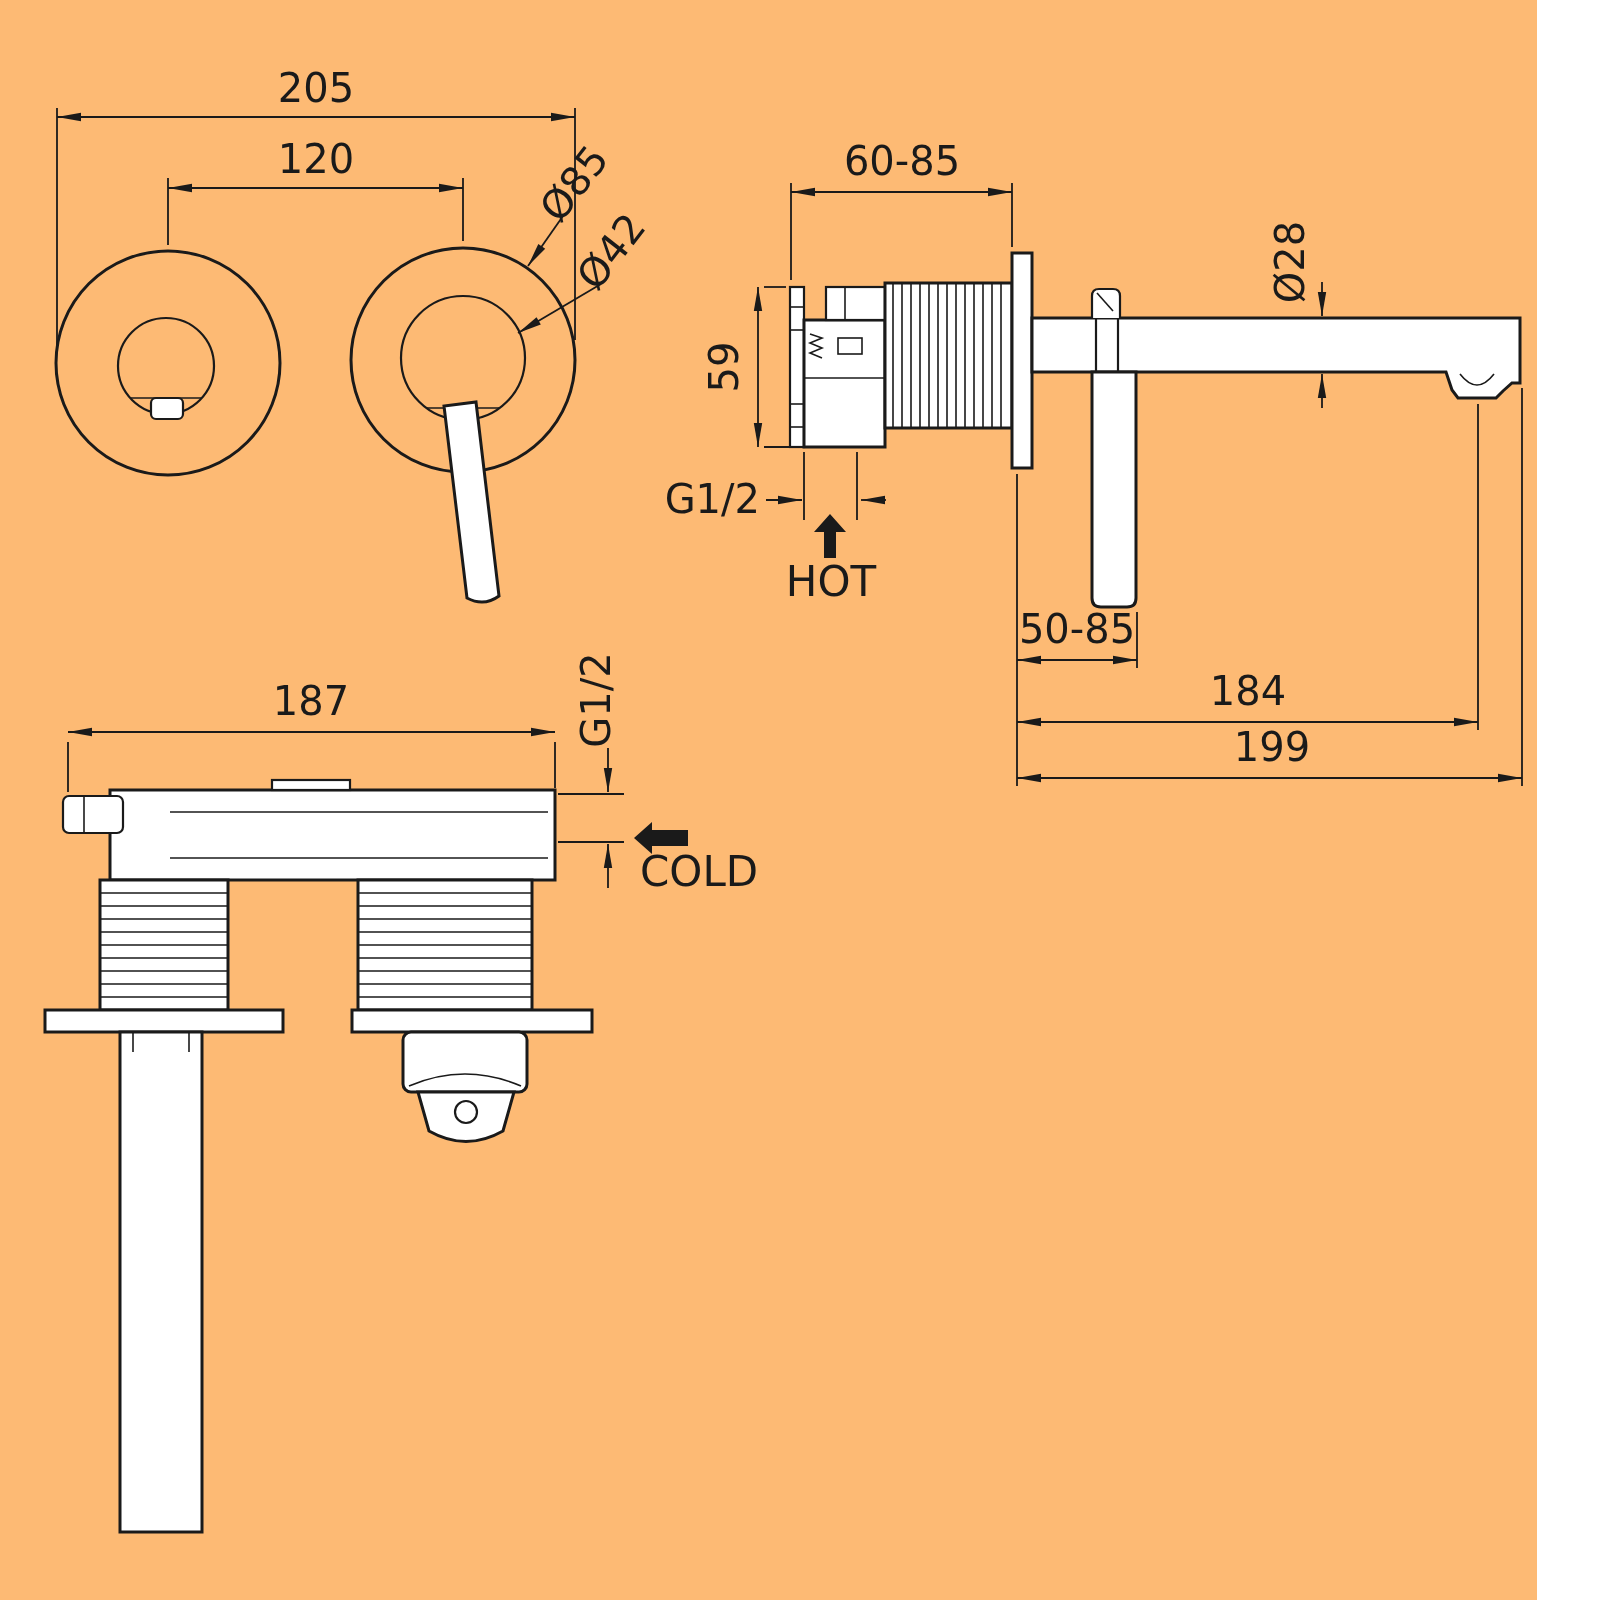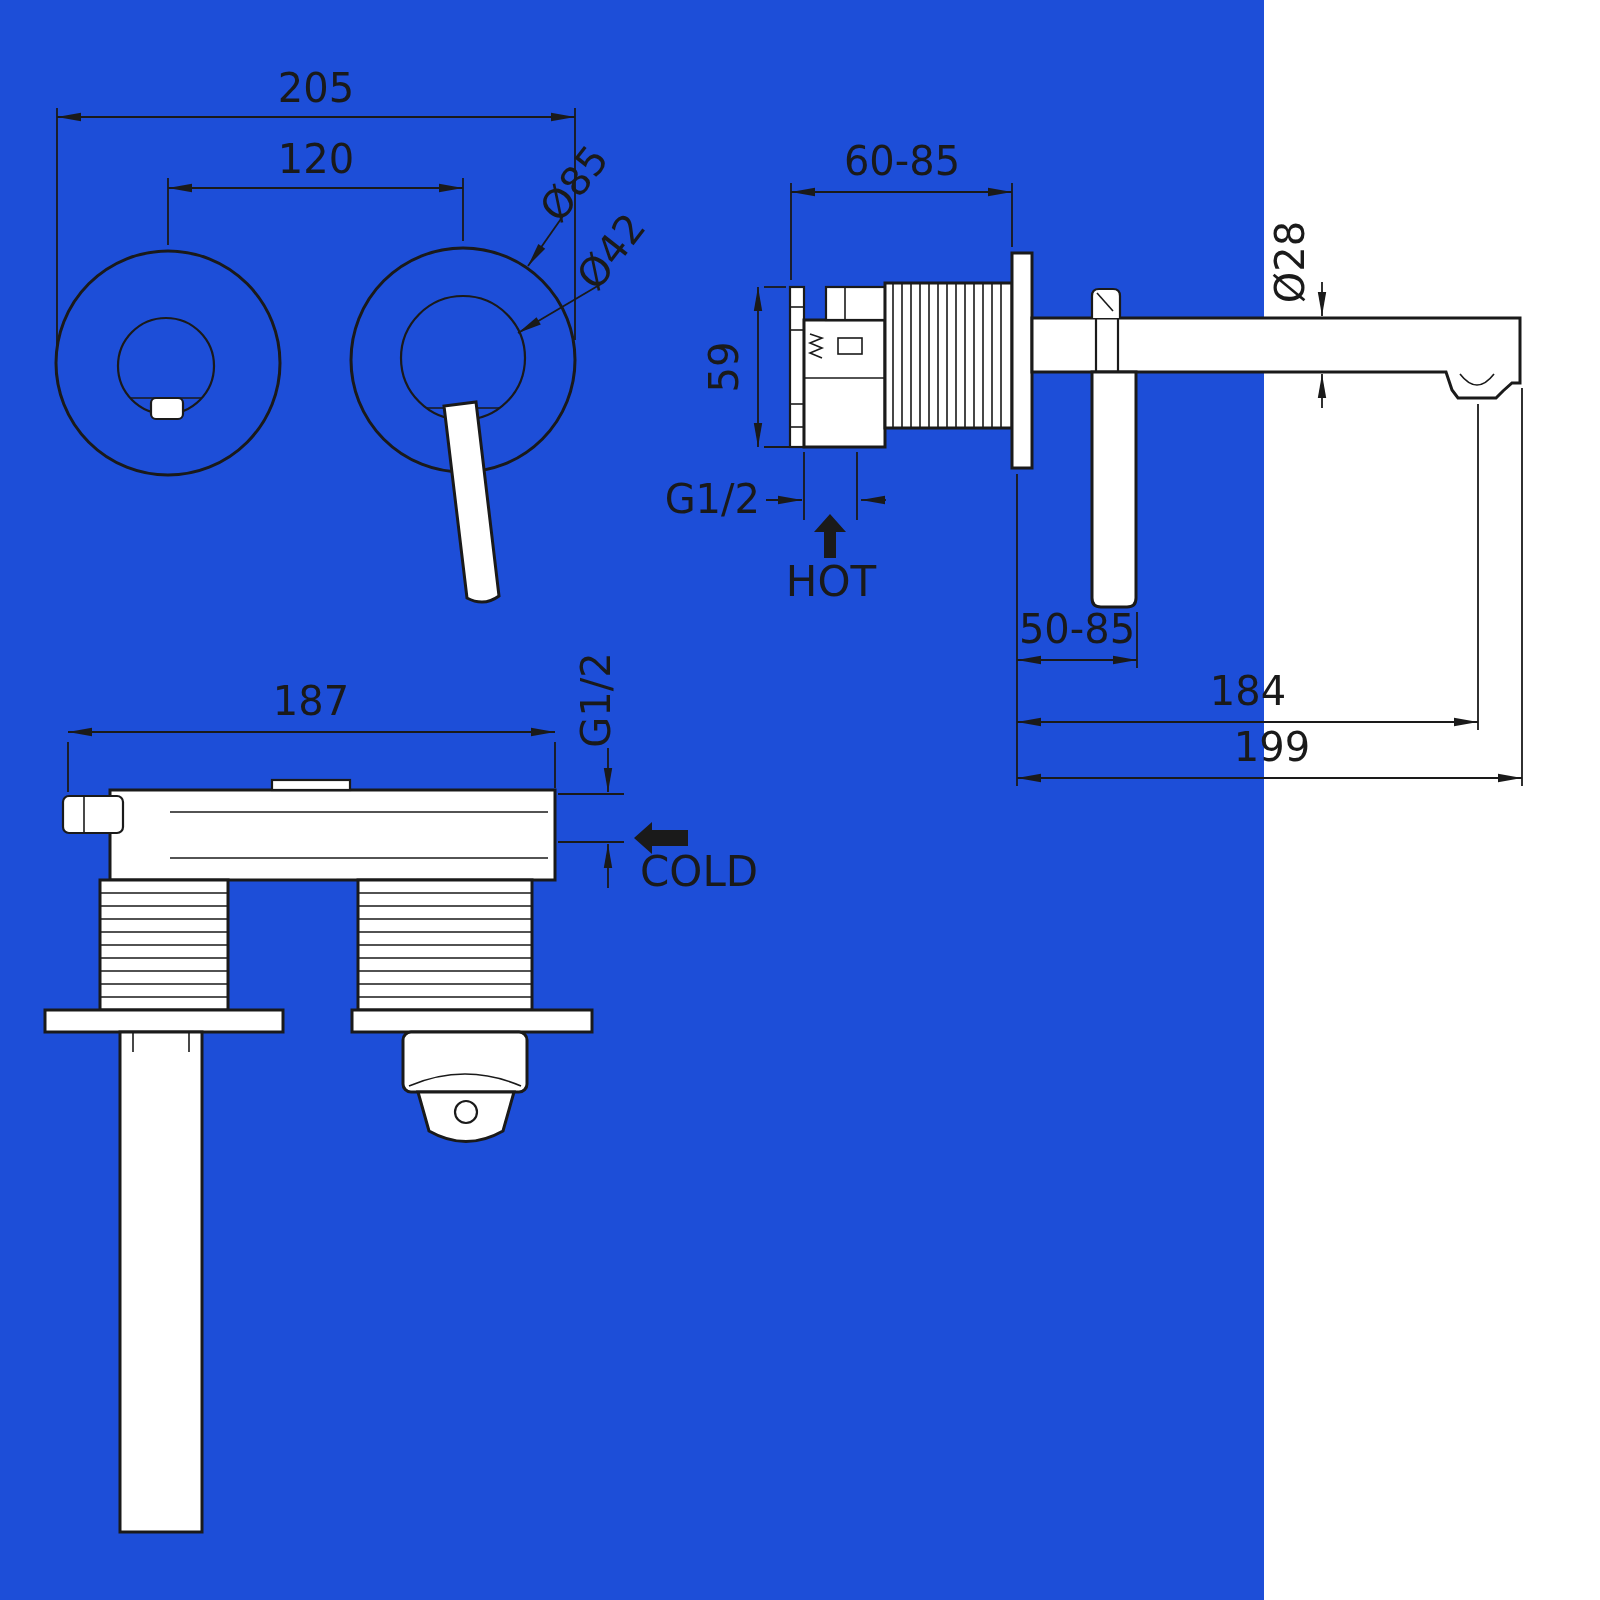--- a/index.html
+++ b/index.html
@@ -4,24 +4,24 @@
 <style>
   html, body {
     margin: 0;
     padding: 0;
     background: #ffffff;
     width: 1600px;
     height: 1600px;
     font-family: "DejaVu Sans", "Liberation Sans", sans-serif;
   }
   #stage {
-    width: 1264px;
+    width: 1537px;
     height: 1600px;
     position: relative;
-    background: #1d4ed8;
+    background: #fdba74;
   }
   svg { display: block; }
   .o  { stroke: #1a1a1a; stroke-width: 3;   fill: none; }
   .of { stroke: #1a1a1a; stroke-width: 3;   fill: #ffffff; }
   .d  { stroke: #1a1a1a; stroke-width: 2.2; fill: none; }
   .df { stroke: #1a1a1a; stroke-width: 2.2; fill: #ffffff; }
   .t  { stroke: #1a1a1a; stroke-width: 1.6; fill: none; }
   .x  { stroke: #1a1a1a; stroke-width: 1.8; fill: none; }
   .m  { stroke: #1a1a1a; stroke-width: 1.8; fill: none; }
   .lbl {

